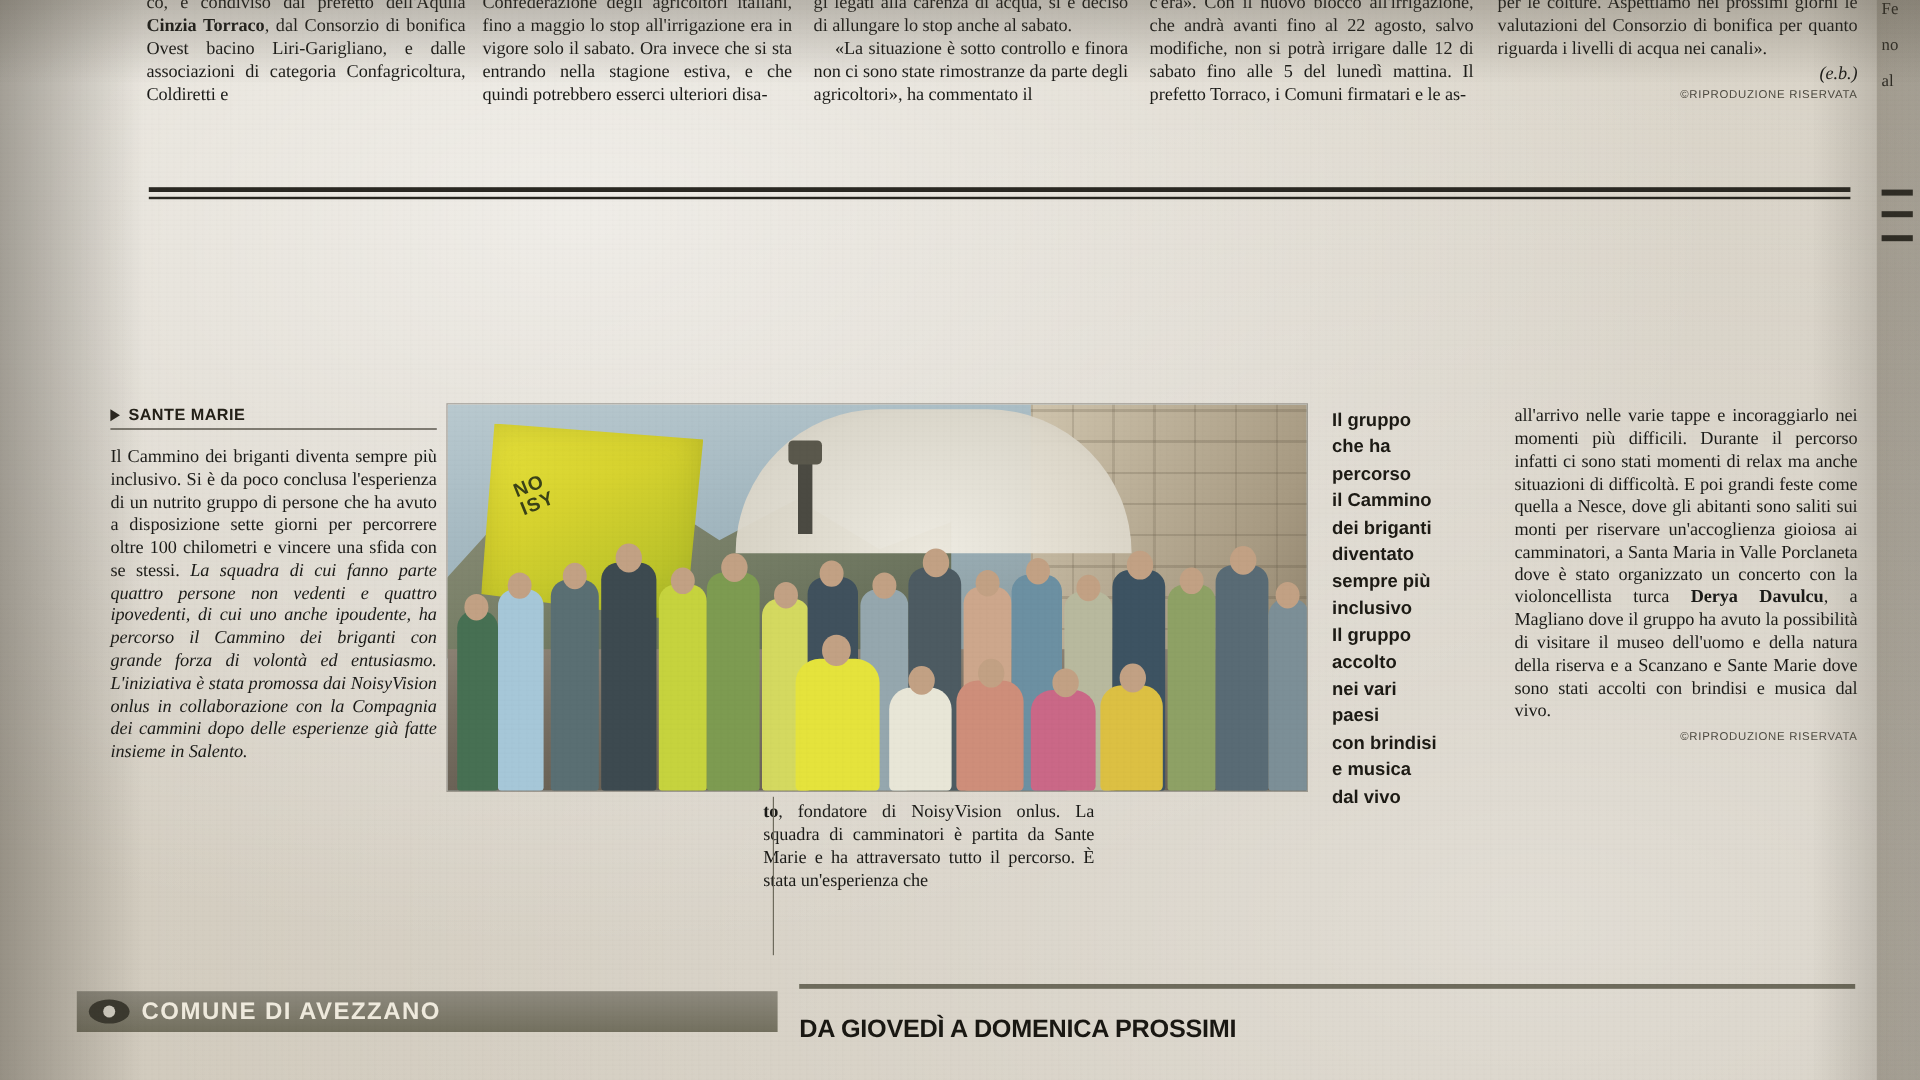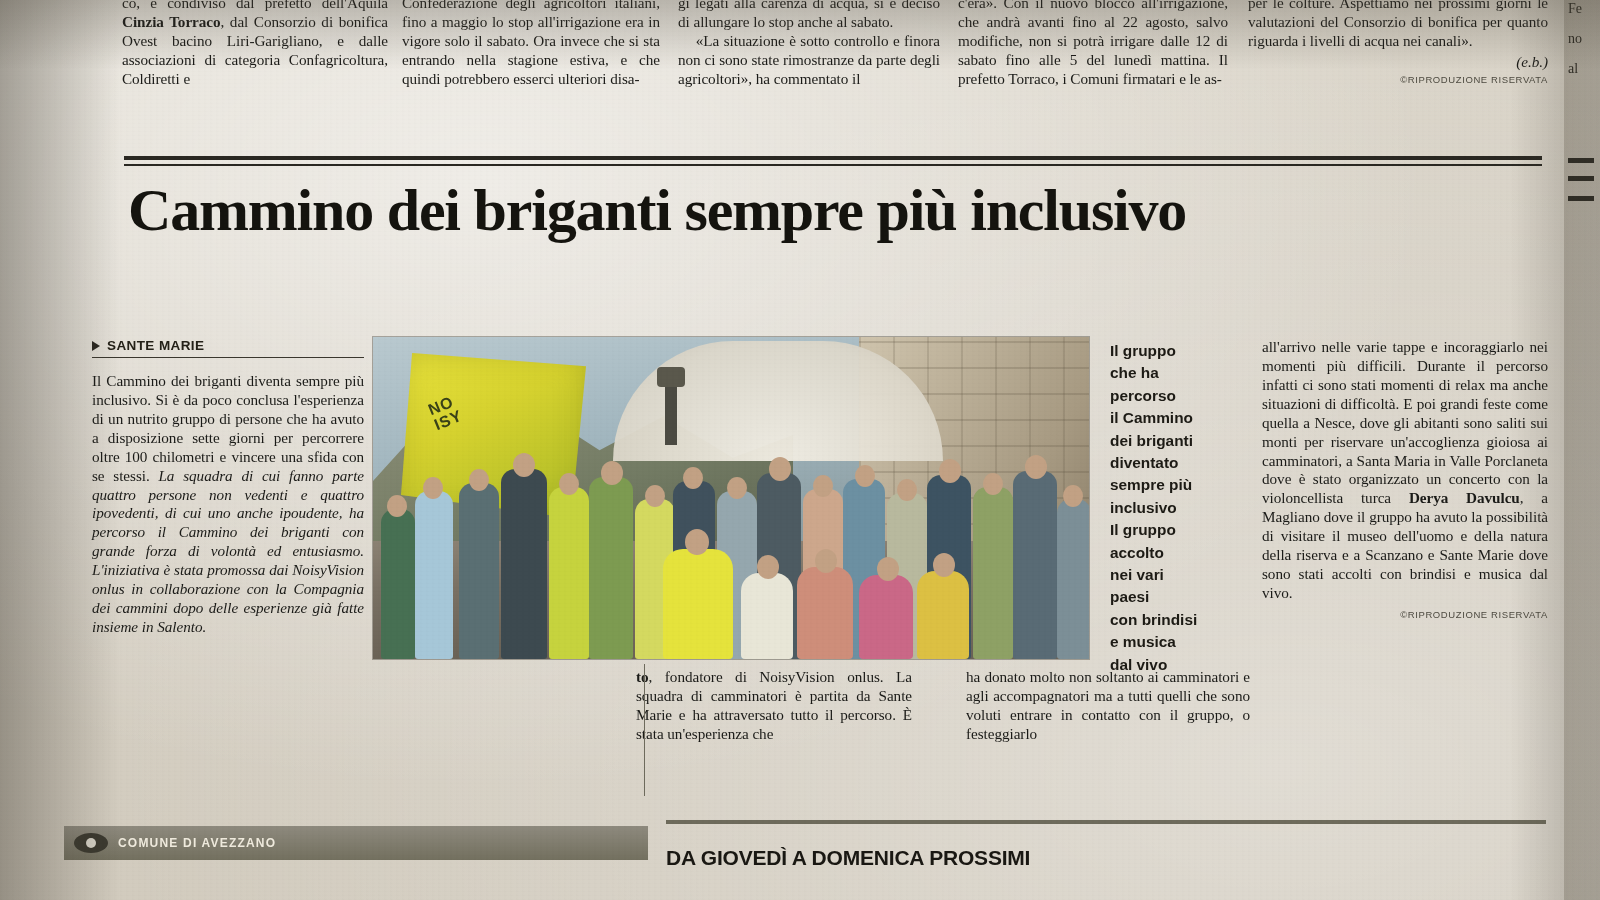--- a/index.html
+++ b/index.html
@@ -272,21 +272,21 @@
     display: flex; align-items: center; justify-content: center;
   }
   .footer-bar .eye:after {
     content: "";
     width: 10px; height: 10px; border-radius: 50%;
     background: #d8d4c8;
   }
   .footer-bar .label {
     font-family: "Liberation Sans", sans-serif;
     font-weight: 700;
-    font-size: 12px;
+    font-size: 20px;
     letter-spacing: 1.2px;
     color: #efeadd;
   }
   .footer-title {
     position: absolute;
     font-family: "Liberation Sans", sans-serif;
     font-weight: 700;
     font-size: 21px;
     letter-spacing: -0.2px;
     color: #1a1813;
@@ -341,21 +341,20 @@
     <div class="col body-text top-col" style="left:1248px; width:300px;">
       <p>per le colture. Aspettiamo nei prossimi giorni le valutazioni del Consorzio di bonifica per quanto riguarda i livelli di acqua nei canali».</p>
       <p style="text-align:right; font-style:italic; margin-top:2px;">(e.b.)</p>
       <p style="text-align:right; font-family:'Liberation Sans',sans-serif; font-size:9.5px; letter-spacing:.6px; color:#4d4a40; margin-top:2px;">©RIPRODUZIONE RISERVATA</p>
     </div>
   </div>
 
   <div class="rule-thick" style="left:124px; top:156px; width:1418px; height:4px;"></div>
   <div class="rule-thick" style="left:124px; top:164px; width:1418px; height:2px;"></div>
 
-  <div class="headline">Cammino dei briganti sempre più inclusivo</div>
 
   <div class="kicker-wrap">
     <div class="kicker">
       <span class="tri"></span>
       <span>SANTE MARIE</span>
     </div>
   </div>
 
   <div class="col body-text" style="left:92px; top:372px; width:272px;">
     <span>Il Cammino dei briganti diventa sempre più inclusivo. Si è da poco conclusa l'esperienza di un nutrito gruppo di persone che ha avuto a disposizione sette giorni per percorrere oltre 100 chilometri e vincere una sfida con se stessi. <i>La squadra di cui fanno parte quattro persone non vedenti e quattro ipovedenti, di cui uno anche ipoudente, ha percorso il Cammino dei briganti con grande forza di volontà ed entusiasmo. L'iniziativa è stata promossa dai NoisyVision onlus in collaborazione con la Compagnia dei cammini dopo delle esperienze già fatte insieme in Salento.</i></span>
@@ -424,23 +423,20 @@
   <div class="pullquote">Il gruppo<br>che ha<br>percorso<br>il Cammino<br>dei briganti<br>diventato<br>sempre più<br>inclusivo<br>Il gruppo<br>accolto<br>nei vari<br>paesi<br>con brindisi<br>e musica<br>dal vivo</div>
 
   <div class="col body-text rightcol">
     <span>all'arrivo nelle varie tappe e incoraggiarlo nei momenti più difficili. Durante il percorso infatti ci sono stati momenti di relax ma anche situazioni di difficoltà. E poi grandi feste come quella a Nesce, dove gli abitanti sono saliti sui monti per riservare un'accoglienza gioiosa ai camminatori, a Santa Maria in Valle Porclaneta dove è stato organizzato un concerto con la violoncellista turca <b>Derya Davulcu</b>, a Magliano dove il gruppo ha avuto la possibilità di visitare il museo dell'uomo e della natura della riserva e a Scanzano e Sante Marie dove sono stati accolti con brindisi e musica dal vivo.</span>
     <div class="copyright">©RIPRODUZIONE RISERVATA</div>
   </div>
 
   <div class="col body-text lower" style="left:636px; width:276px;">
     <span><b>to</b>, fondatore di NoisyVision onlus. La squadra di camminatori è partita da Sante Marie e ha attraversato tutto il percorso. È stata un'esperienza che</span>
   </div>
-  <div class="col body-text lower" style="left:966px; width:284px;">
-    <span>ha donato molto non soltanto ai camminatori e agli accompagnatori ma a tutti quelli che sono voluti entrare in contatto con il gruppo, o festeggiarlo</span>
-  </div>
 
   <div class="rule-thick" style="left:644px; top:664px; width:1px; height:132px; background:#6d6a5c;"></div>
 
   <div class="rule-thick" style="left:64px; top:812px; width:572px; height:0px;"></div>
   <div class="footer-bar" style="left:64px; top:826px; width:574px;">
     <span class="eye"></span>
     <span class="label">COMUNE DI AVEZZANO</span>
   </div>
 
   <div class="rule-thick" style="left:666px; top:820px; width:880px; height:4px; background:#6e6b5c;"></div>

